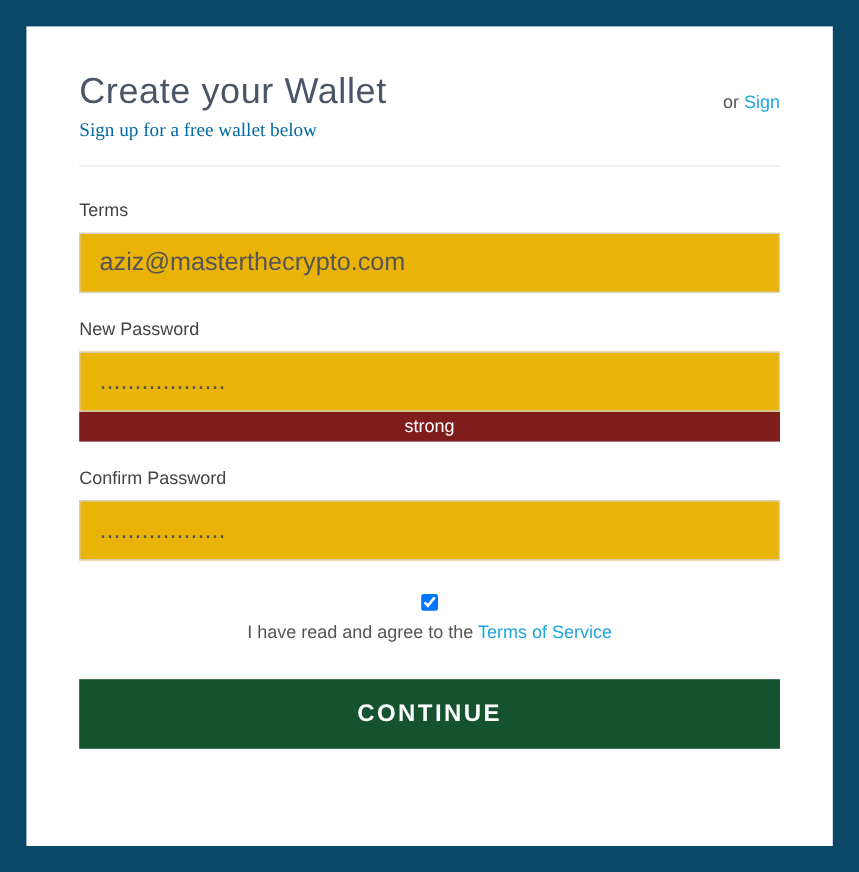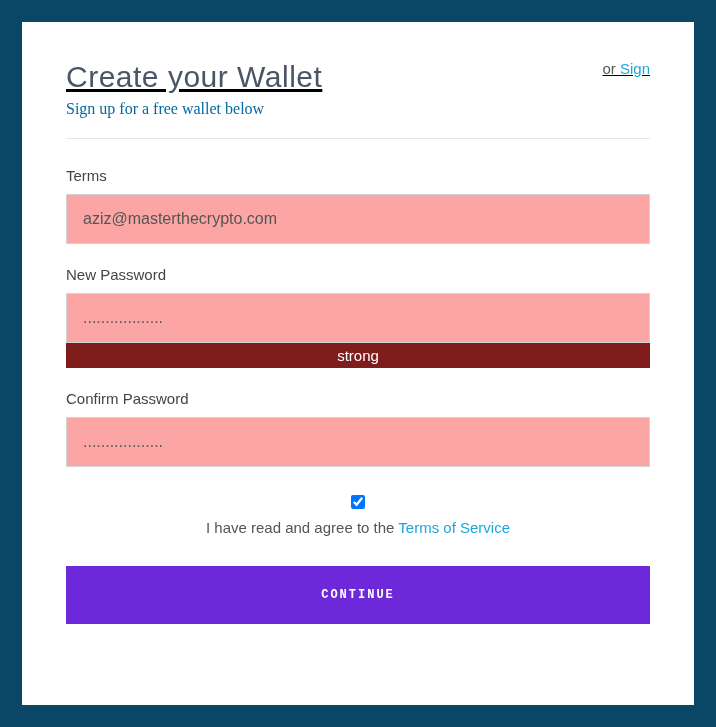--- a/index.html
+++ b/index.html
@@ -16,23 +16,22 @@
     }
     .card {
       background: #ffffff;
       width: 100%;
       height: 100%;
       padding: 38px 44px;
     }
     .header {
       display: flex;
       justify-content: space-between;
-      align-items: flex-start;
+      align-items: flex-end;
       margin-bottom: 6px;
-      text-decoration: underline;
     }
     .title {
       font-size: 30px;
       font-weight: 300;
       color: #4a5568;
       letter-spacing: 0.5px;
     }
     .login-switch {
       font-size: 15px;
       color: #555;
@@ -61,24 +60,24 @@
       font-size: 15px;
       color: #444;
       font-weight: 500;
       margin-bottom: 10px;
     }
     .input {
       width: 100%;
       height: 50px;
       border: 1px solid #d3d3d3;
       padding: 16px 16px;
-      font-size: 16px;
+      font-size: 21px;
       color: #555;
       font-family: inherit;
-      background: #fca5a5;
+      background: #eab308;
     }
     .strength-bar {
       background: #7f1d1d;
       color: #ffffff;
       text-align: center;
       padding: 4px 0;
       font-size: 15px;
       font-weight: 400;
       margin-top: 0;
     }
@@ -102,28 +101,28 @@
       width: 14px;
       height: 14px;
     }
     .terms-link {
       color: #1ea6dc;
       cursor: pointer;
     }
     .continue-btn {
       width: 100%;
       height: 58px;
-      background: #6d28d9;
+      background: #14532d;
       border: none;
       color: #ffffff;
-      font-size: 12px;
+      font-size: 20px;
       font-weight: 700;
       letter-spacing: 2px;
       cursor: pointer;
-      font-family: Liberation Mono, monospace;
+      font-family: Liberation Sans, sans-serif;
     }
   </style>
 </head>
 <body>
 
 <div class="card">
   <div class="header">
     <h1 class="title">Create your Wallet</h1>
     <div class="login-switch">
       <span>or </span><span class="login-link">Sign</span>

